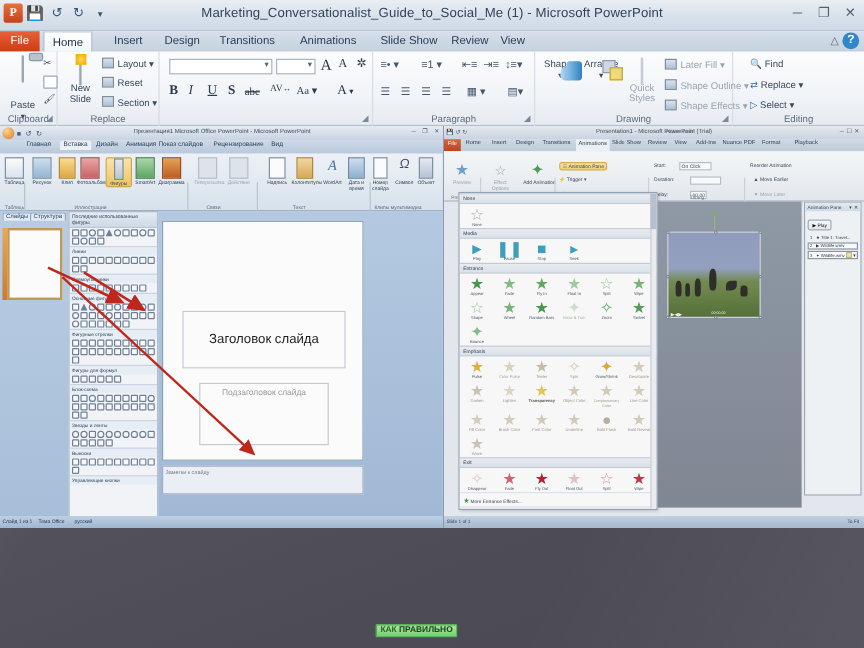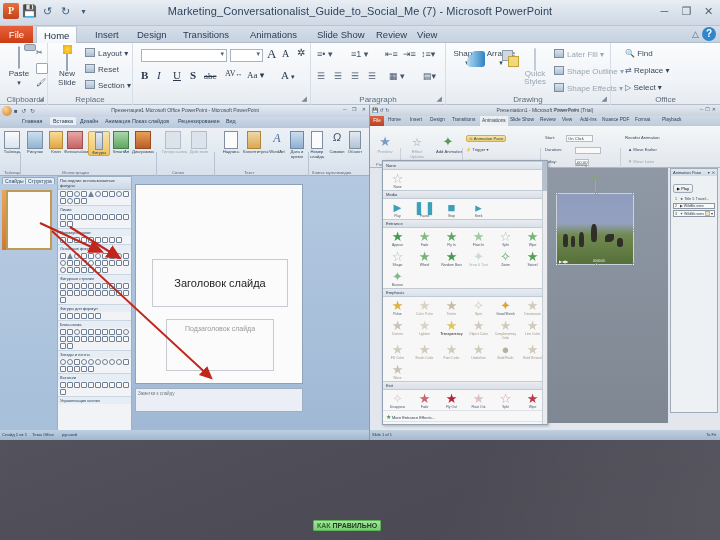--- a/index.html
+++ b/index.html
@@ -294,21 +294,21 @@
 <div id="app">
 
   <div class="titlebar">
     <div class="qat">
       <div class="pp-logo">P</div>
       <div class="qat-ico qat-save">💾</div>
       <div class="qat-ico">↺</div>
       <div class="qat-ico">↻</div>
       <div class="qat-ico" style="font-size:8px;">▾</div>
     </div>
-    <div class="title-text">Marketing_Conversationalist_Guide_to_Social_Me (7)  -  Microsoft PowerPoint</div>
+    <div class="title-text">Marketing_Conversationalist_Guide_to_Social_Me (1)  -  Microsoft PowerPoint</div>
     <div class="winbtns">
       <div class="winbtn">─</div>
       <div class="winbtn">❐</div>
       <div class="winbtn">✕</div>
     </div>
   </div>
 
   <div class="tabstrip">
     <div class="tab file" style="left:0;width:33px;">File</div>
     <div class="tab active" style="left:36px;">Home</div>
@@ -321,21 +321,21 @@
     <div class="tab" style="left:410px;">View</div>
     <div class="collapse-ico">△</div>
     <div class="help-ico">?</div>
   </div>
 
   <div class="ribbon">
 
     <div class="group" style="left:0;width:48px;">
       <div class="bigbtn" style="left:3px;top:4px;width:32px;">
         <span class="gl"><span class="clip-icon"></span></span>
-        <span style="display:block;margin-top:1px;">Paste</span>
+        <span style="display:block;margin-top:15px;">Paste</span>
         <span style="font-size:7px;">▾</span>
       </div>
       <div class="smallbtn" style="left:36px;top:5px;">✂</div>
       <div class="smallbtn" style="left:36px;top:20px;"><span class="mini" style="display:inline-block;"></span></div>
       <div class="smallbtn" style="left:36px;top:35px;">🖌</div>
       <div class="group-label">Clipboard</div>
       <div class="dlg">◢</div>
     </div>
 
     <div class="group" style="left:48px;width:85px;">
@@ -404,21 +404,21 @@
       <div class="smallbtn" style="left:108px;top:23px;color:#9aa5b2;"><span class="lbl-ico"></span><span>Shape Outline</span> ▾</div>
       <div class="smallbtn" style="left:108px;top:40px;color:#9aa5b2;"><span class="lbl-ico"></span><span>Shape Effects</span> ▾</div>
       <div class="group-label">Drawing</div>
       <div class="dlg">◢</div>
     </div>
 
     <div class="group" style="left:611px;width:109px;border-right:none;">
       <div class="smallbtn" style="left:14px;top:6px;"><span style="color:#3a6ba8;">🔍</span> <span>Find</span></div>
       <div class="smallbtn" style="left:14px;top:23px;"><span style="color:#3a6ba8;">⇄</span> <span>Replace</span> ▾</div>
       <div class="smallbtn" style="left:14px;top:40px;text-align:center;"><span style="color:#3a6ba8;">▷</span> <span>Select</span> ▾</div>
-      <div class="group-label">Office</div>
+      <div class="group-label">Editing</div>
     </div>
   </div>
 
   <div class="slide">
 
     <div class="shot1">
       <div class="s1-title">
         <div class="s1-orb"></div>
         <div class="s1-qat">■ ↺ ↻</div>
         <div class="t">Презентация1 Microsoft Office PowerPoint - Microsoft PowerPoint</div>

